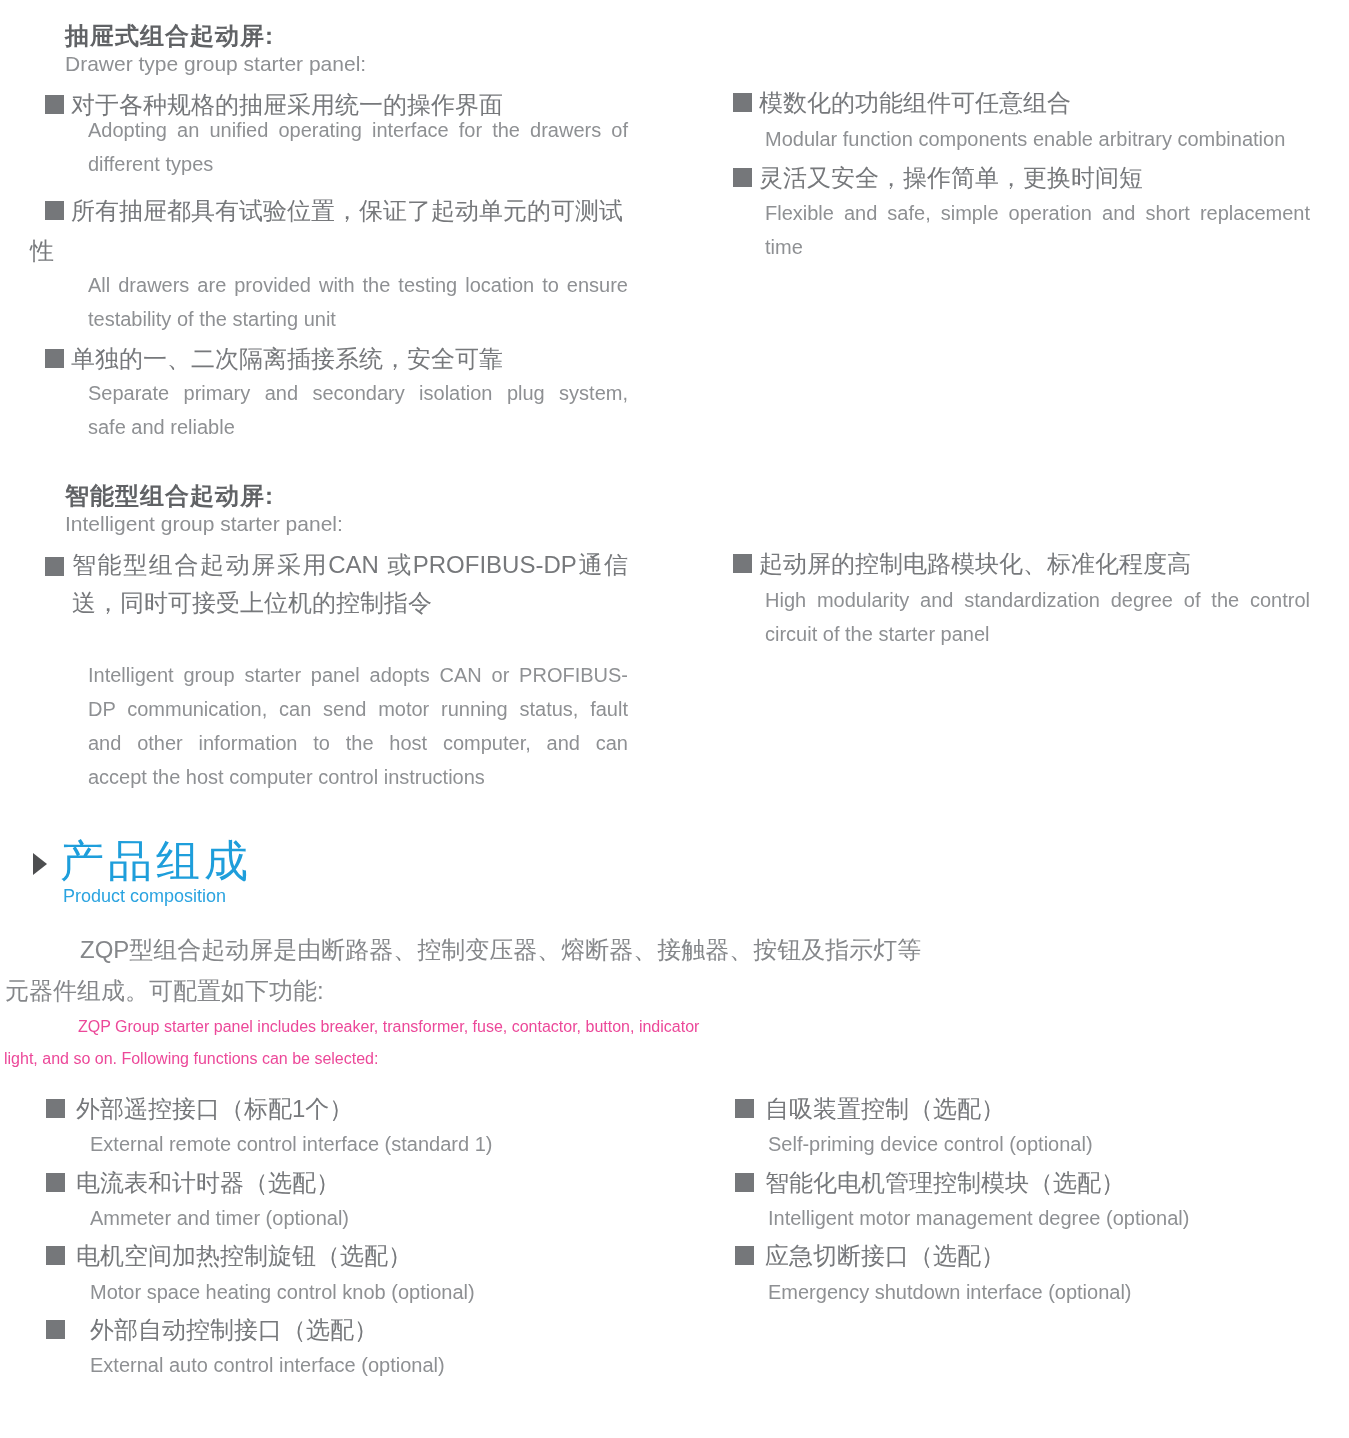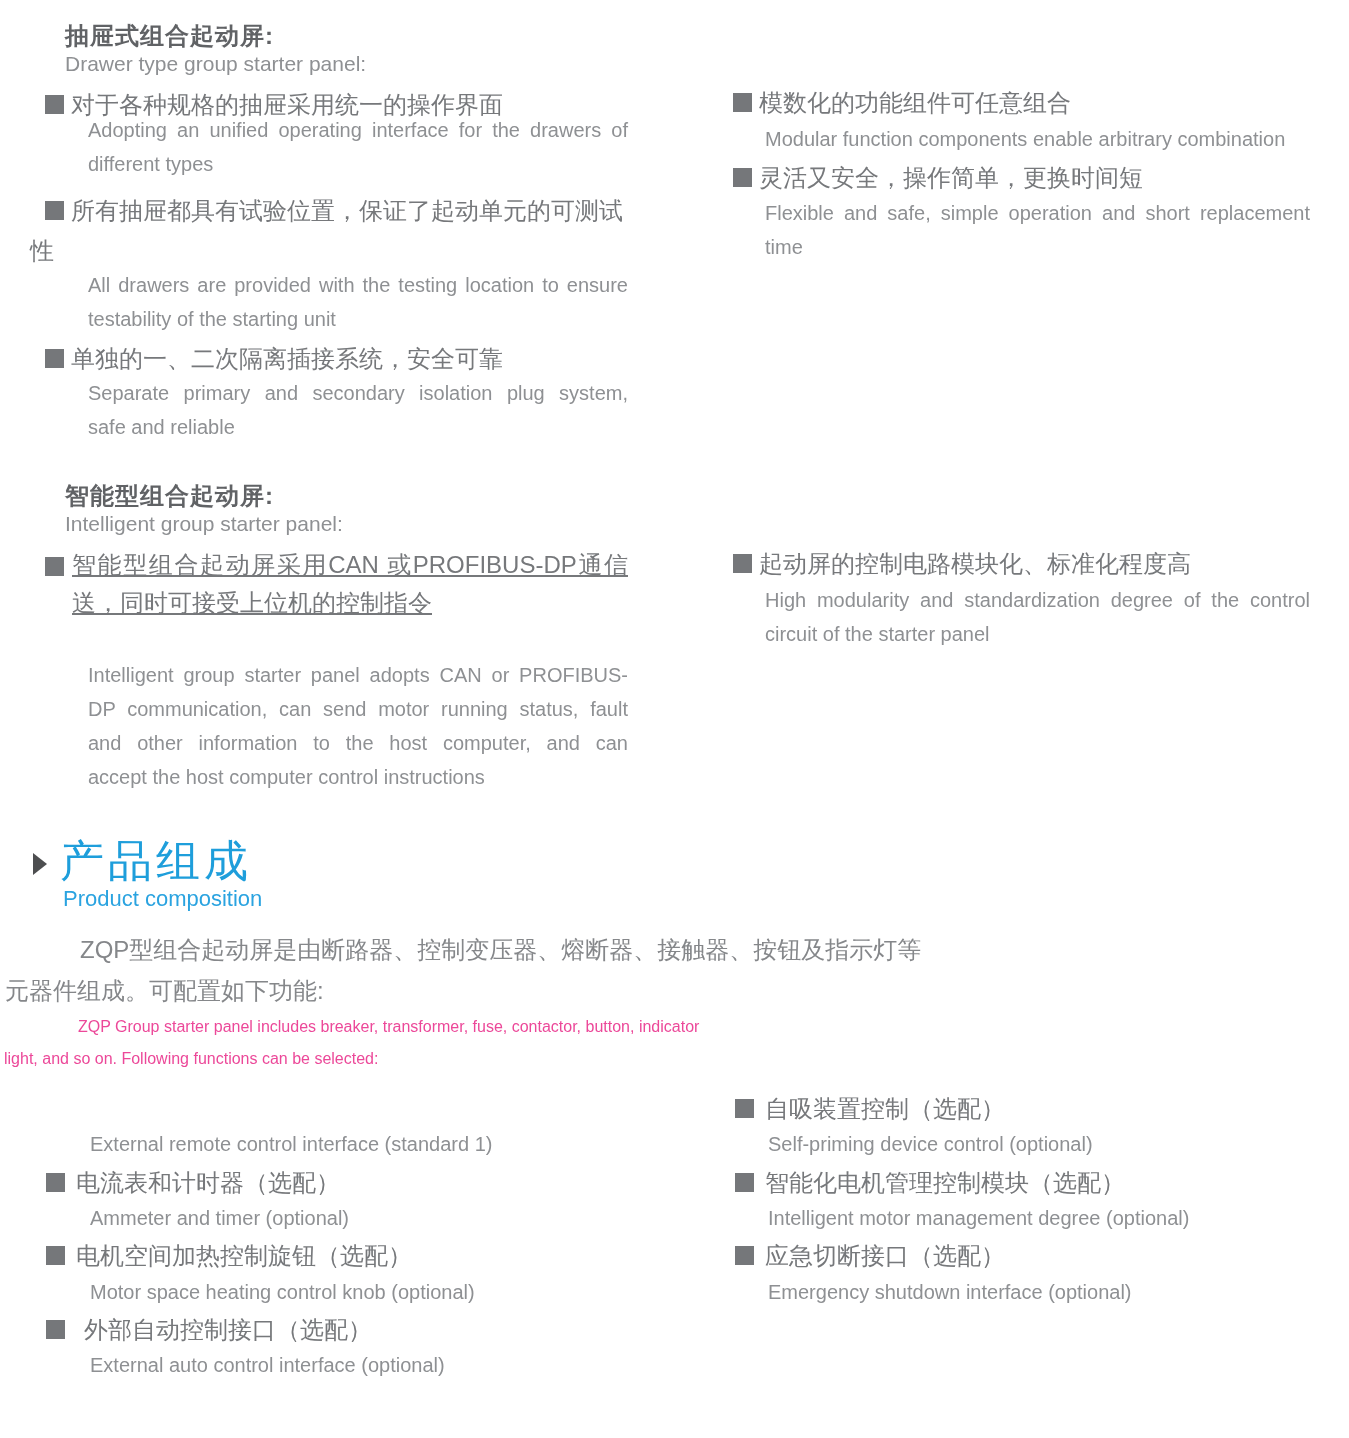--- a/index.html
+++ b/index.html
@@ -9,28 +9,28 @@
   }
   
   .h-zh { position:absolute; font-size:24px; font-weight:bold; color:#606265; letter-spacing:1px; white-space:nowrap; }
   .h-en { position:absolute; font-size:21px; color:#8e9093; white-space:nowrap; }
   
   .row { position:absolute; display:flex; align-items:flex-start; white-space:nowrap; }
   .sq { width:19px; height:19px; background:#75777a; margin:5px 7px 0 0; flex:none; }
   .sq-abs { position:absolute; width:19px; height:19px; background:#75777a; }
   .zh { font-size:24px; color:#76787b; line-height:30px; }
   .zh-block { position:absolute; font-size:24px; color:#76787b; }
-  .zh-block div { line-height:38px;text-decoration:underline; }
+  .zh-block div { line-height:38px; }
   .en-block { position:absolute; font-size:20px; color:#8e9093; }
   .en-block div { line-height:34px; }
   .en-line { position:absolute; font-size:20px; color:#8e9093; white-space:nowrap; }
   .jl { text-align:justify; text-align-last:justify; }
   
   .title-zh { position:absolute; font-size:44px; color:#1e9edb; letter-spacing:4px; white-space:nowrap; }
-  .title-en { position:absolute; font-size:22px; color:#2aa3e0; white-space:nowrap; }
+  .title-en { position:absolute; font-size:18px; color:#2aa3e0; white-space:nowrap; }
   .arrow { position:absolute; width:0; height:0;
            border-left:14px solid #4d4e50; border-top:11px solid transparent; border-bottom:11px solid transparent; }
   .para-zh { position:absolute; font-size:24px; color:#85878a; white-space:nowrap; }
   .para-en { position:absolute; font-size:16px; color:#ec4899; white-space:nowrap; }
   .wrap-char { position:absolute; font-size:24px; color:#76787b; }
 </style>
 </head>
 <body>
 
 <div class="page">
@@ -109,37 +109,41 @@
 
   <div class="arrow" style="left:33px; top:853px"></div>
   <div class="title-zh" style="left:60px; top:832px">产品组成</div>
   <div class="title-en" style="left:63px; top:886px">Product composition</div>
 
   <div class="para-zh" style="left:80px; top:934px">ZQP型组合起动屏是由断路器、控制变压器、熔断器、接触器、按钮及指示灯等</div>
   <div class="para-zh" style="left:5px;  top:975px">元器件组成。可配置如下功能:</div>
   <div class="para-en" style="left:78px; top:1018px">ZQP Group starter panel includes breaker, transformer, fuse, contactor, button, indicator</div>
   <div class="para-en" style="left:4px;  top:1050px">light, and so on. Following functions can be selected:</div>
 
+  <div class="row" style="left:46px; top:1094px">
+    <span class="sq"></span>
+    <span class="zh" style="margin-left:4px">外部遥控接口（标配1个）</span>
+  </div>
   <div class="en-line" style="left:90px; top:1133px">External remote control interface (standard 1)</div>
 
   <div class="row" style="left:46px; top:1168px">
     <span class="sq"></span>
     <span class="zh" style="margin-left:4px">电流表和计时器（选配）</span>
   </div>
   <div class="en-line" style="left:90px; top:1207px">Ammeter and timer (optional)</div>
 
   <div class="row" style="left:46px; top:1241px">
     <span class="sq"></span>
     <span class="zh" style="margin-left:4px">电机空间加热控制旋钮（选配）</span>
   </div>
   <div class="en-line" style="left:90px; top:1281px">Motor space heating control knob (optional)</div>
 
   <div class="row" style="left:46px; top:1315px">
     <span class="sq"></span>
-    <span class="zh" style="margin-left:12px">外部自动控制接口（选配）</span>
+    <span class="zh" style="margin-left:18px">外部自动控制接口（选配）</span>
   </div>
   <div class="en-line" style="left:90px; top:1354px">External auto control interface (optional)</div>
 
   <div class="row" style="left:735px; top:1094px">
     <span class="sq"></span>
     <span class="zh" style="margin-left:4px">自吸装置控制（选配）</span>
   </div>
   <div class="en-line" style="left:768px; top:1133px">Self-priming device control (optional)</div>
 
   <div class="row" style="left:735px; top:1168px">

